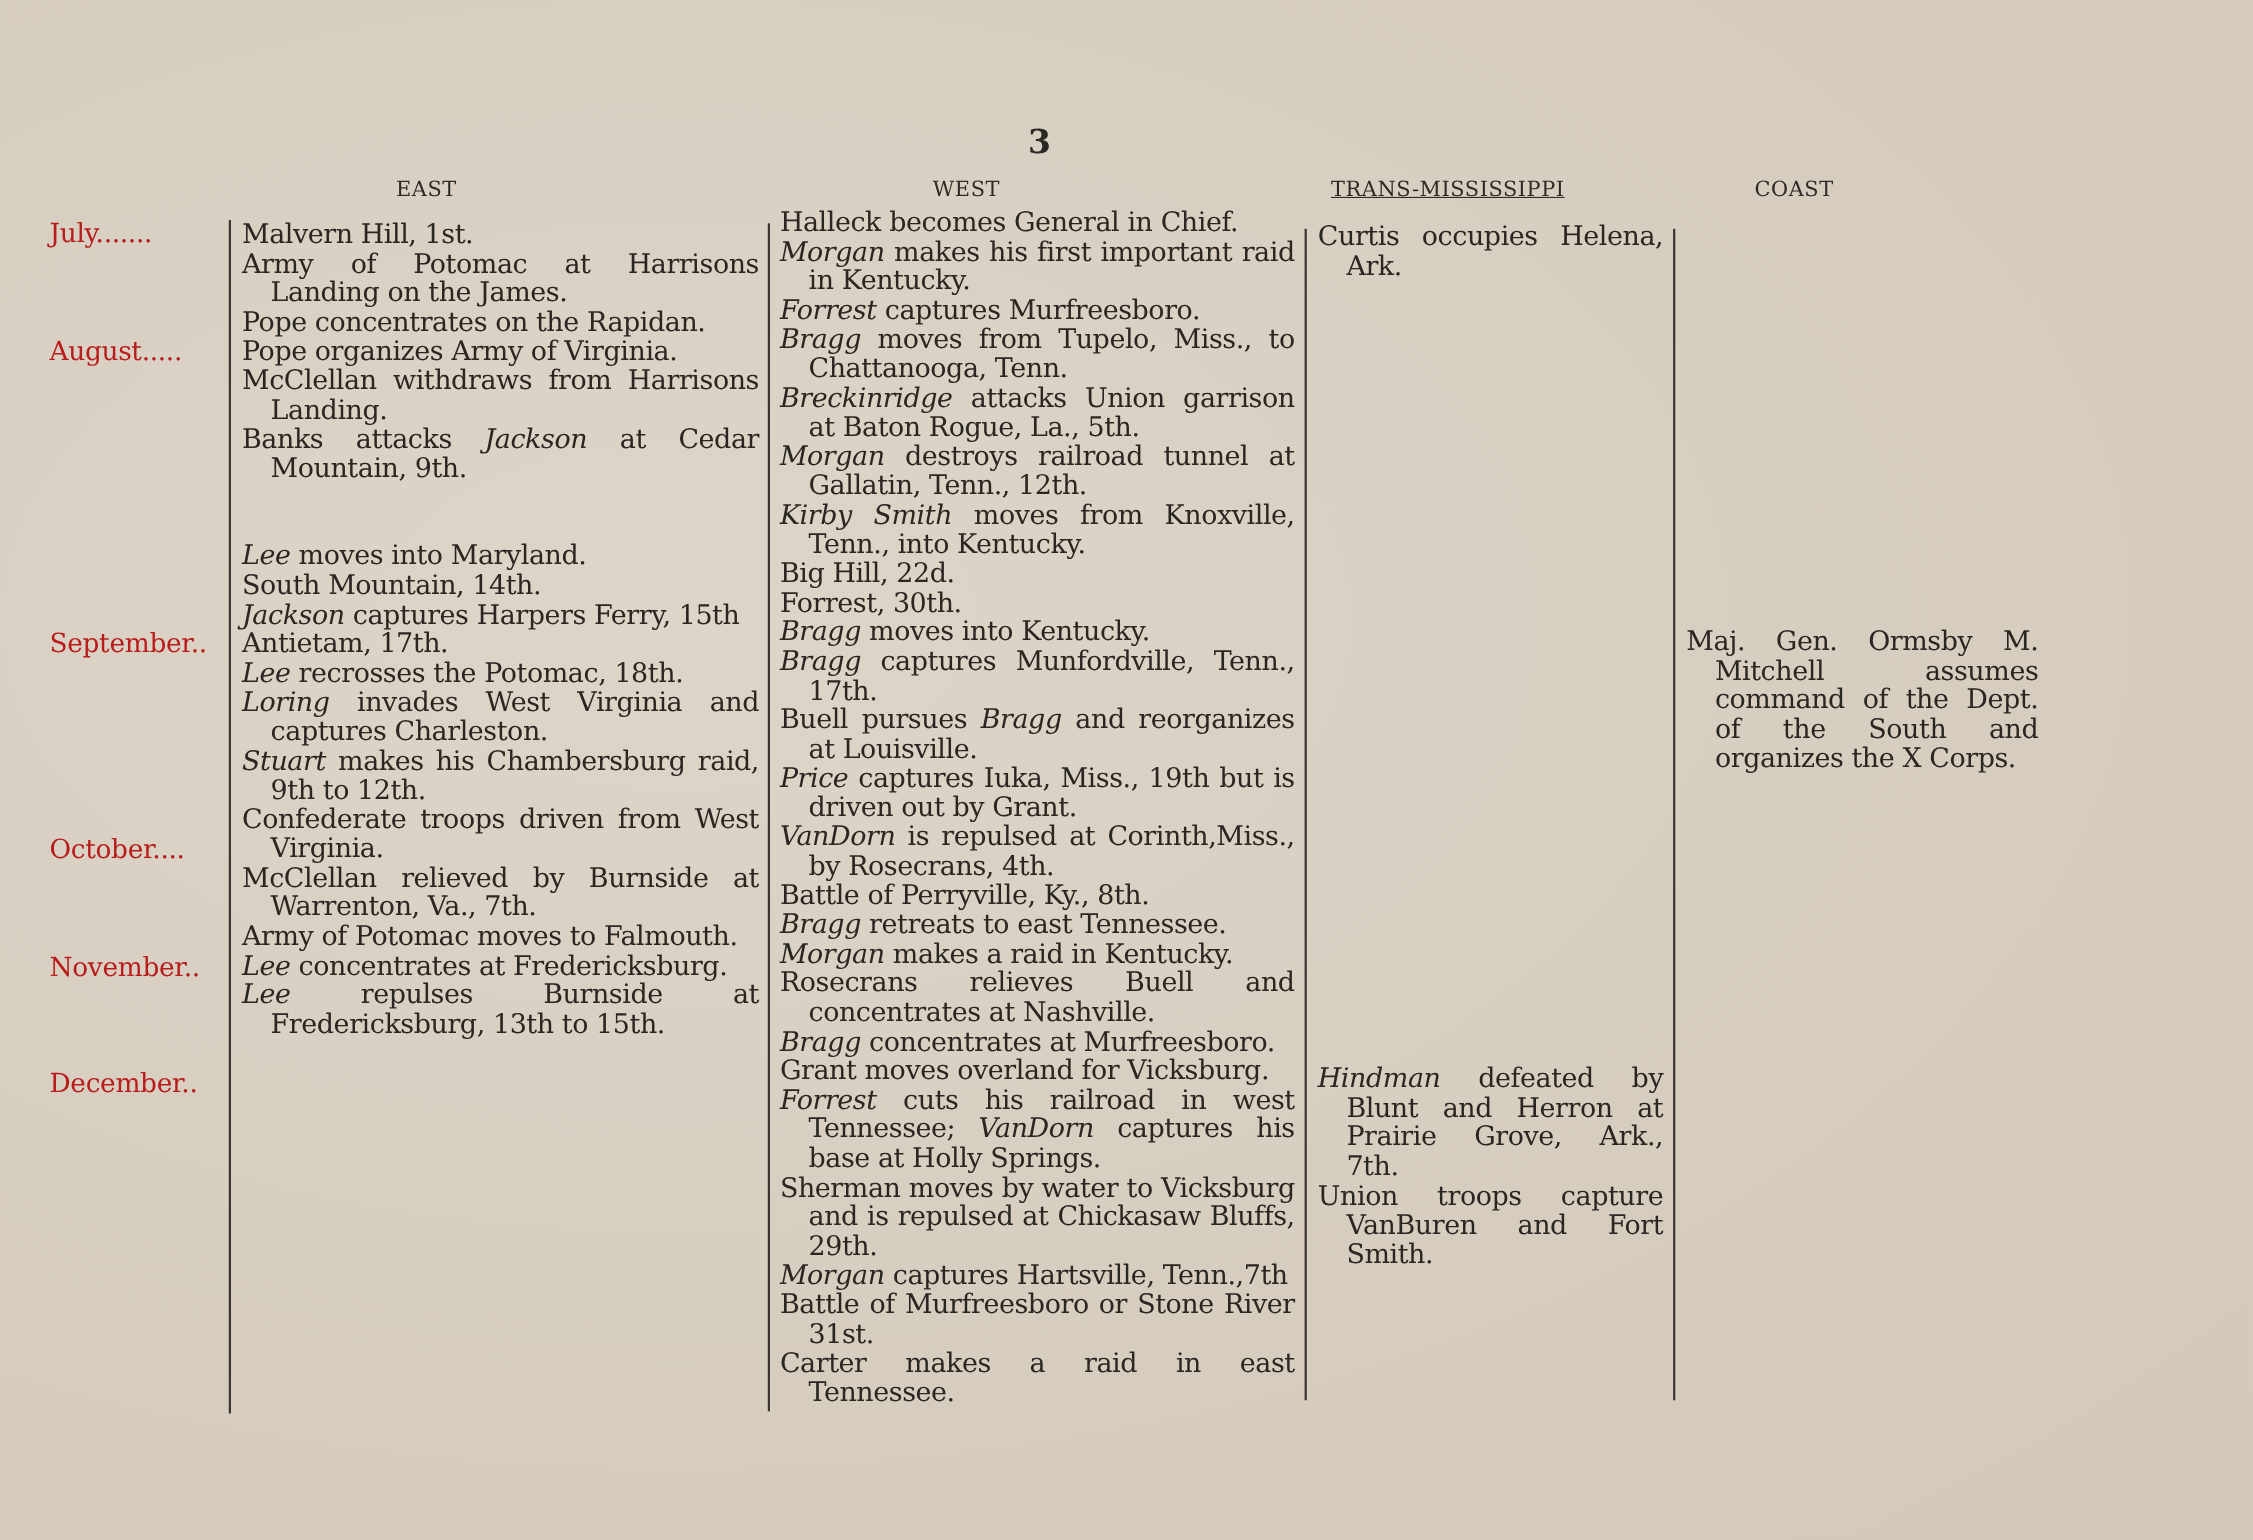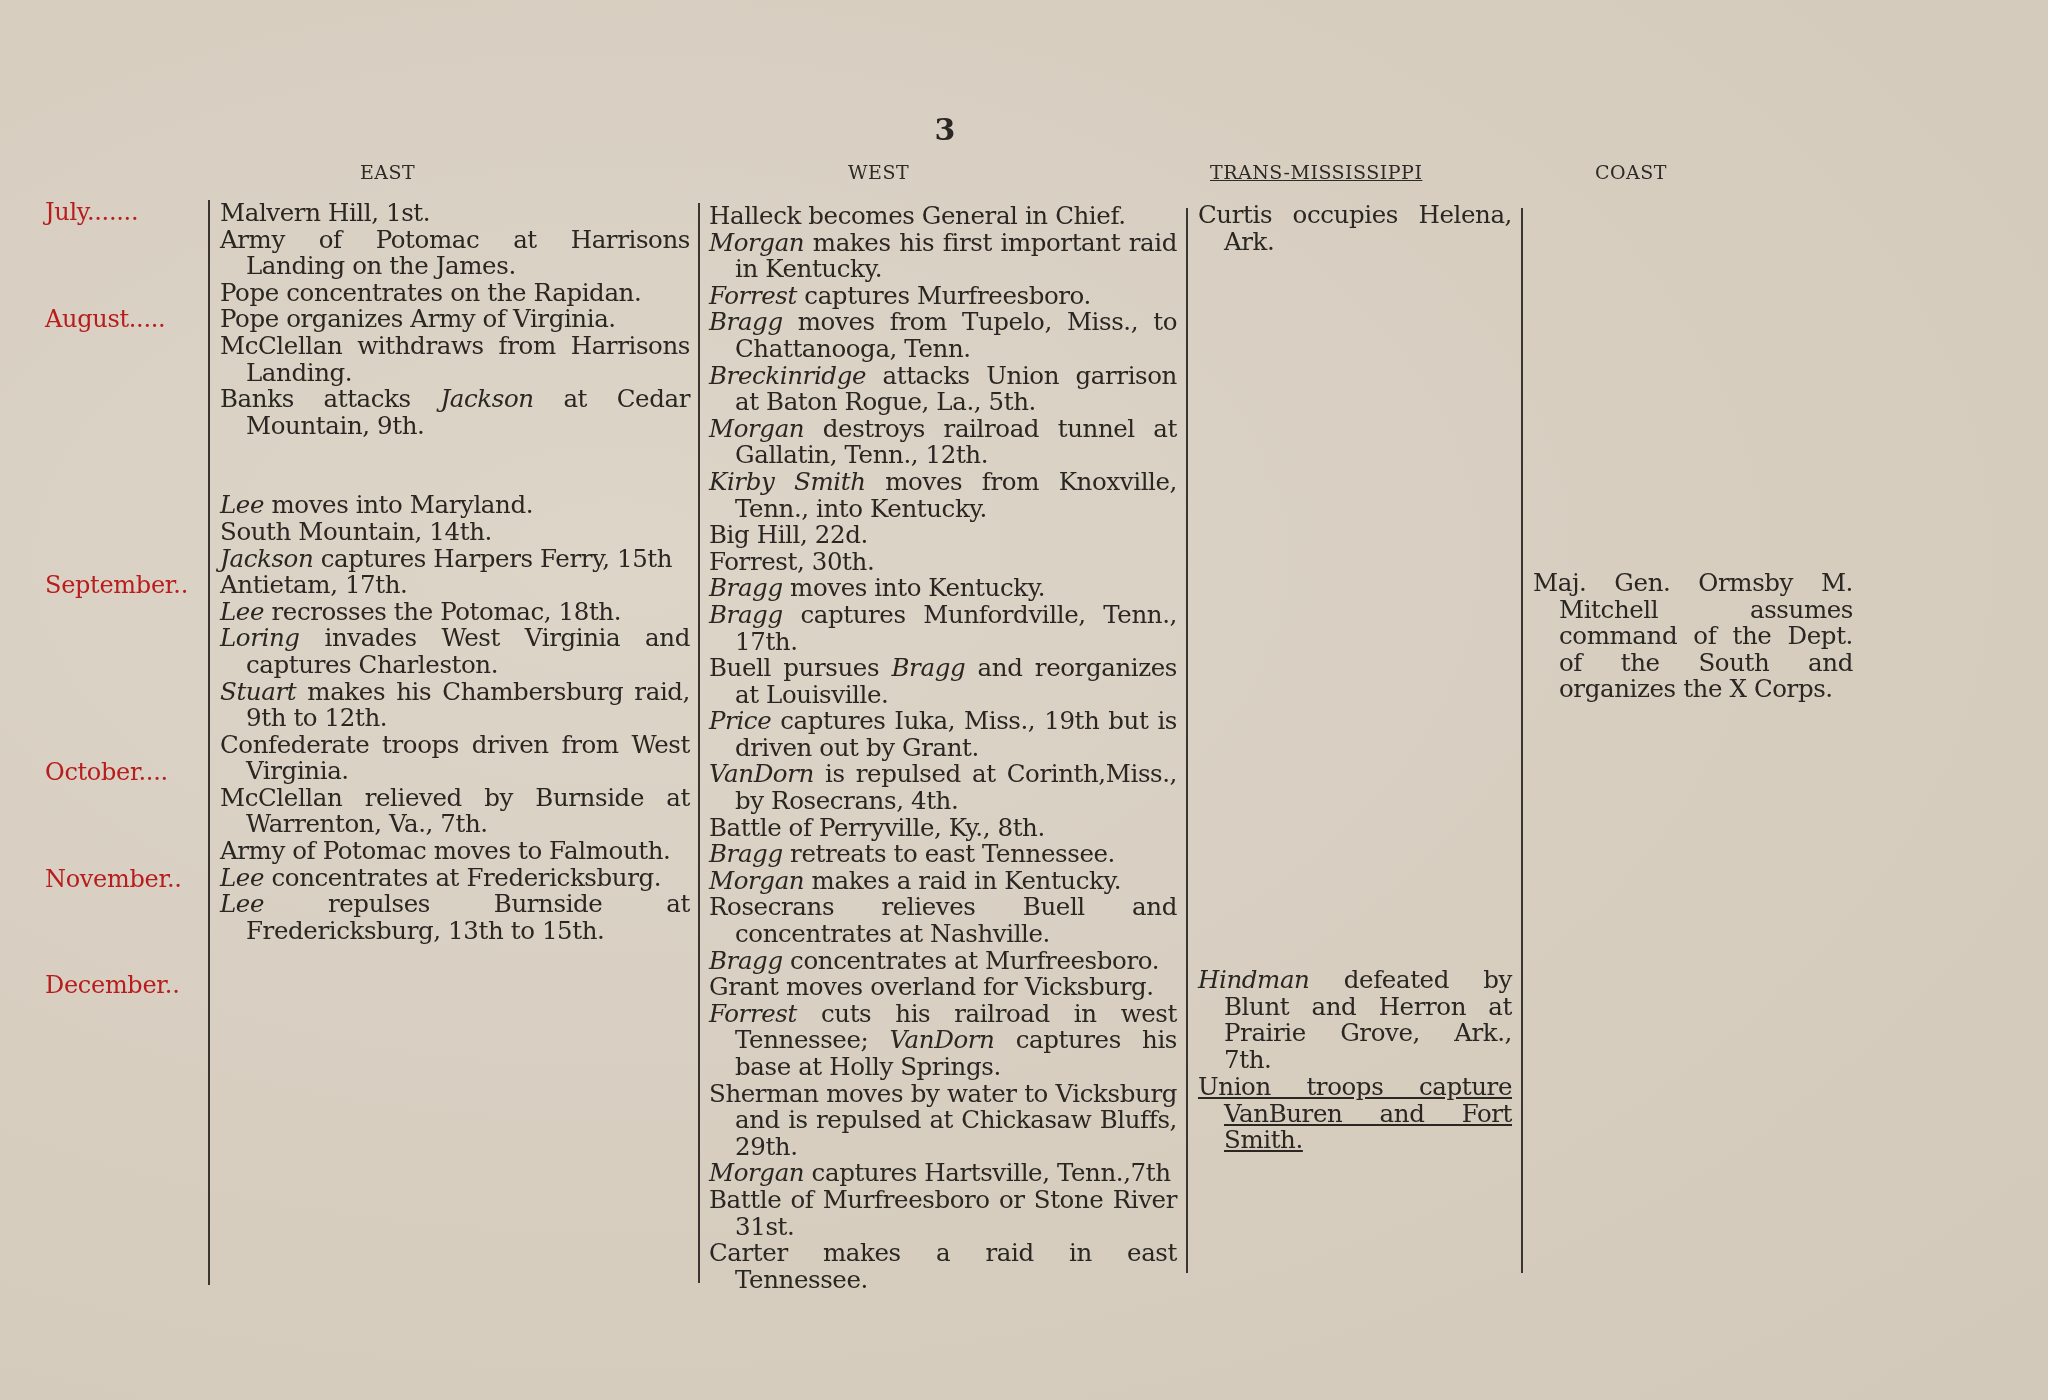--- a/index.html
+++ b/index.html
@@ -68,21 +68,21 @@
   <div class="entry"><i>Lee</i><span> recrosses the Potomac, 18th.</span></div>
   <div class="entry"><i>Loring</i><span> invades West Virginia and captures Charleston.</span></div>
   <div class="entry"><i>Stuart</i><span> makes his Chambersburg raid, 9th to 12th.</span></div>
   <div class="entry"><span>Confederate troops driven from West Virginia.</span></div>
   <div class="entry"><span>McClellan relieved by Burnside at Warrenton, Va., 7th.</span></div>
   <div class="entry"><span>Army of Potomac moves to Falmouth.</span></div>
   <div class="entry"><i>Lee</i><span> concentrates at Fredericksburg.</span></div>
   <div class="entry"><i>Lee</i><span> repulses Burnside at Fredericksburg, 13th to 15th.</span></div>
 </div>
 
-<div class="col" style="left:709px;width:468px;top:203px;">
+<div class="col" style="left:709px;width:468px;top:189px;">
   <div class="entry"><span>Halleck becomes General in Chief.</span></div>
   <div class="entry"><i>Morgan</i><span> makes his first important raid in Kentucky.</span></div>
   <div class="entry"><i>Forrest</i><span> captures Murfreesboro.</span></div>
   <div class="entry"><i>Bragg</i><span> moves from Tupelo, Miss., to Chattanooga, Tenn.</span></div>
   <div class="entry"><i>Breckinridge</i><span> attacks Union garrison at Baton Rogue, La., 5th.</span></div>
   <div class="entry"><i>Morgan</i><span> destroys railroad tunnel at Gallatin, Tenn., 12th.</span></div>
   <div class="entry"><i>Kirby Smith</i><span> moves from Knoxville, Tenn., into Kentucky.</span></div>
   <div class="entry"><span>Big Hill, 22d.</span></div>
   <div class="entry"><span>Forrest, 30th.</span></div>
   <div class="entry"><i>Bragg</i><span> moves into Kentucky.</span></div>
@@ -99,18 +99,18 @@
   <div class="entry"><i>Forrest</i><span> cuts his railroad in west Tennessee; </span><i>VanDorn</i><span> captures his base at Holly Springs.</span></div>
   <div class="entry"><span>Sherman moves by water to Vicksburg and is repulsed at Chickasaw Bluffs, 29th.</span></div>
   <div class="entry"><i>Morgan</i><span> captures Hartsville, Tenn.,7th</span></div>
   <div class="entry"><span>Battle of Murfreesboro or Stone River 31st.</span></div>
   <div class="entry"><span>Carter makes a raid in east Tennessee.</span></div>
 </div>
 
 <div class="col" style="left:1198px;width:314px;top:0;">
   <div class="entry" style="position:absolute;top:202px;width:288px;"><span>Curtis occupies Helena, Ark.</span></div>
   <div class="entry" style="position:absolute;top:967px;width:288px;"><i>Hindman</i><span> defeated by Blunt and Herron at Prairie Grove, Ark., 7th.</span></div>
-  <div class="entry" style="position:absolute;top:1074px;width:288px;text-decoration:underline;"><span>Union troops capture VanBuren and Fort Smith.</span></div>
+  <div class="entry" style="position:absolute;top:1074px;width:288px;"><span>Union troops capture VanBuren and Fort Smith.</span></div>
 </div>
 
 <div class="col" style="left:1533px;width:320px;top:0;">
   <div class="entry" style="position:absolute;top:570px;width:294px;"><span>Maj. Gen. Ormsby M. Mitchell assumes command of the Dept. of the South and organizes the X Corps.</span></div>
 </div>
 
 </body></html>

